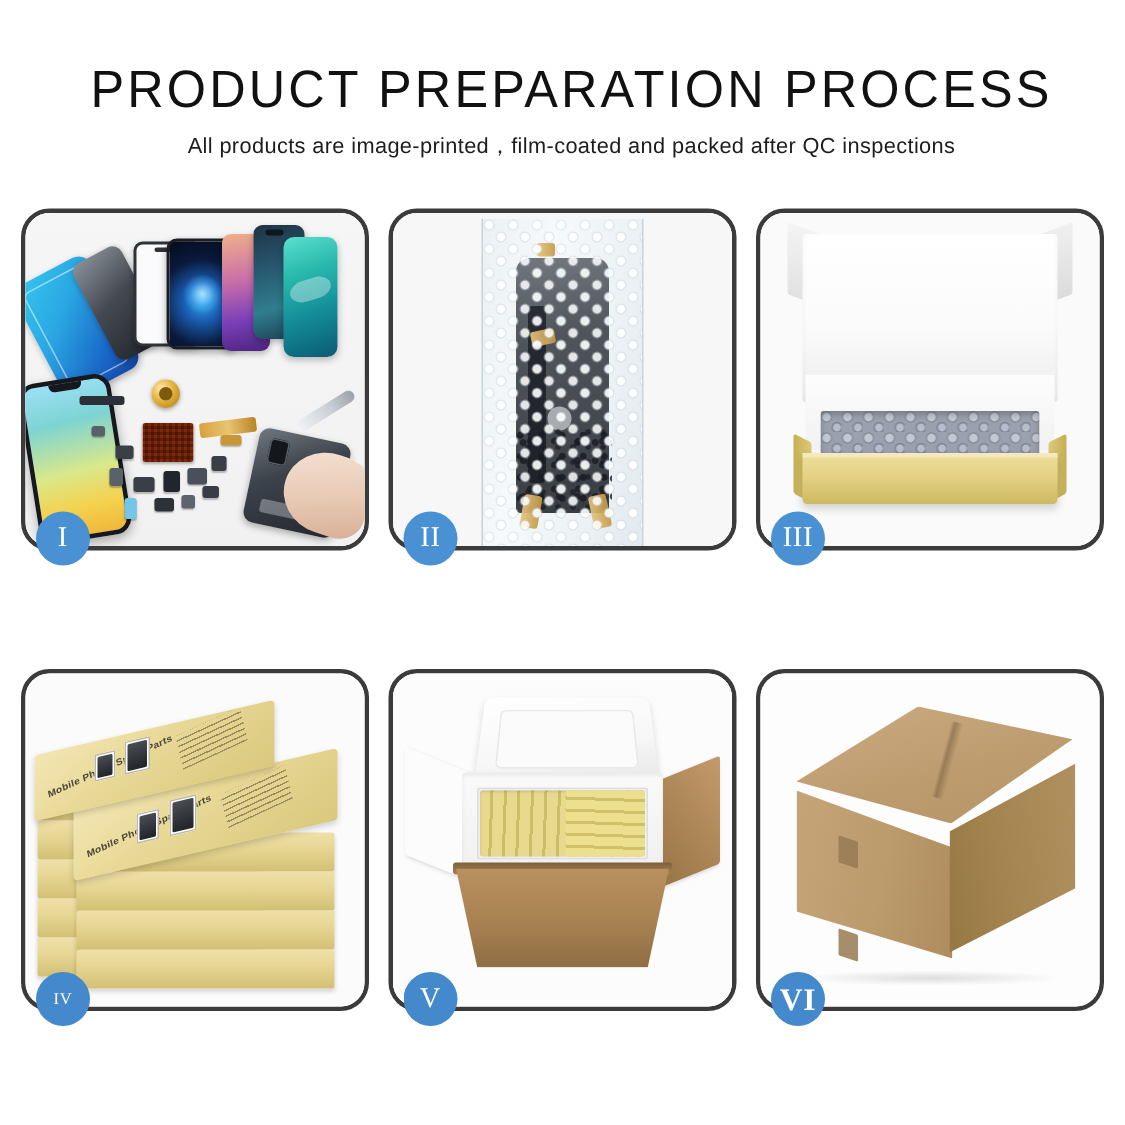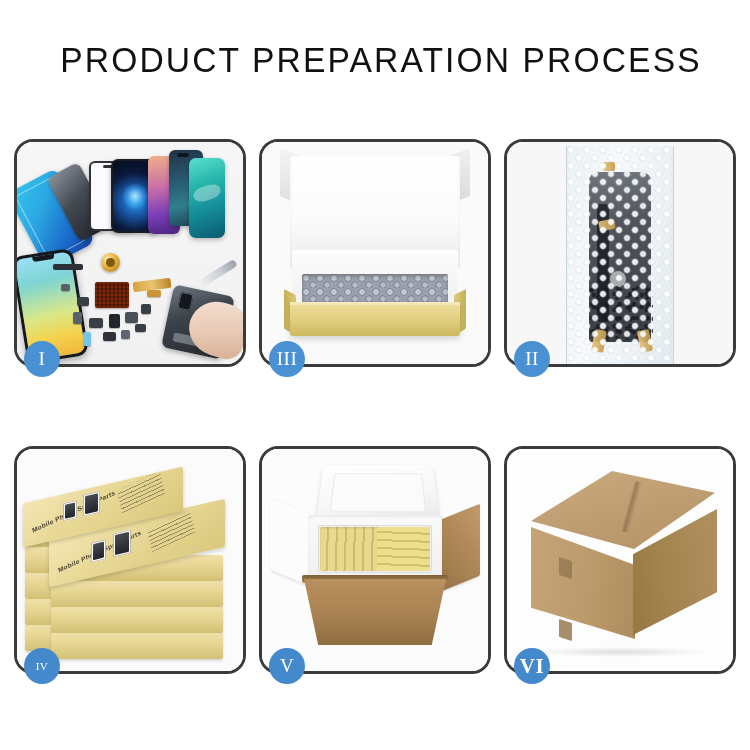--- a/index.html
+++ b/index.html
@@ -522,20 +522,21 @@
     background: radial-gradient(ellipse at 50% 50%, rgba(0,0,0,.12) 0%, rgba(0,0,0,0) 72%);
   }
 </style>
 </head>
 <body>
 
 <div class="page">
 
   <div class="header">
     <div class="title">PRODUCT PREPARATION PROCESS</div>
+    <div class="subtitle">All products are image-printed，film-coated and packed after QC inspections</div>
   </div>
 
   <div class="grid">
 
     <div class="panel panel-1">
       <div class="panel-inner">
         <div class="p1">
           <div class="ph-blue"></div>
           <div class="ph-blue-b"></div>
           <div class="ph-glass"></div>
@@ -562,52 +563,52 @@
           <span class="sm l"></span>
           <div class="ph-back"></div>
           <div class="tweezer"></div>
           <div class="screwdriver"></div>
           <div class="finger"></div>
         </div>
       </div>
       <div class="badge">I</div>
     </div>
 
-    <div class="panel panel-3">
-      <div class="panel-inner">
-        <div class="p3">
-          <div class="m-lidL"></div>
-          <div class="m-lidR"></div>
-          <div class="m-lid"></div>
-          <div class="m-inner"></div>
-          <div class="m-foam"></div>
-          <div class="m-sideL"></div>
-          <div class="m-sideR"></div>
-          <div class="m-front"></div>
-        </div>
-      </div>
-      <div class="badge">III</div>
-    </div>
-
     <div class="panel panel-2">
       <div class="panel-inner">
         <div class="p2">
           <div class="bubble-bag">
             <div class="part-dark"></div>
             <div class="part-strip"></div>
             <div class="speckle"></div>
             <span class="tape t1"></span>
             <span class="tape t2"></span>
             <span class="tape t3"></span>
             <span class="tape t4"></span>
             <div class="bubbles"></div>
           </div>
         </div>
       </div>
       <div class="badge">II</div>
+    </div>
+
+    <div class="panel panel-3">
+      <div class="panel-inner">
+        <div class="p3">
+          <div class="m-lidL"></div>
+          <div class="m-lidR"></div>
+          <div class="m-lid"></div>
+          <div class="m-inner"></div>
+          <div class="m-foam"></div>
+          <div class="m-sideL"></div>
+          <div class="m-sideR"></div>
+          <div class="m-front"></div>
+        </div>
+      </div>
+      <div class="badge">III</div>
     </div>
 
     <div class="panel panel-4">
       <div class="panel-inner">
         <div class="p4">
           <div class="stack">
             <span class="sbox back r1"></span>
             <span class="sbox back r2"></span>
             <span class="sbox back r3"></span>
             <span class="sbox back r4"></span>

